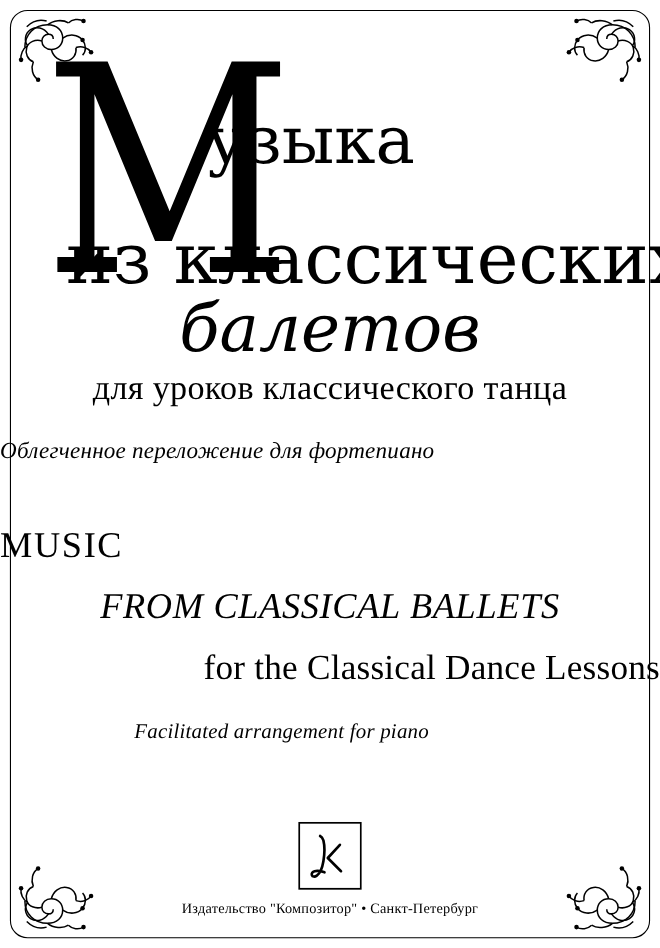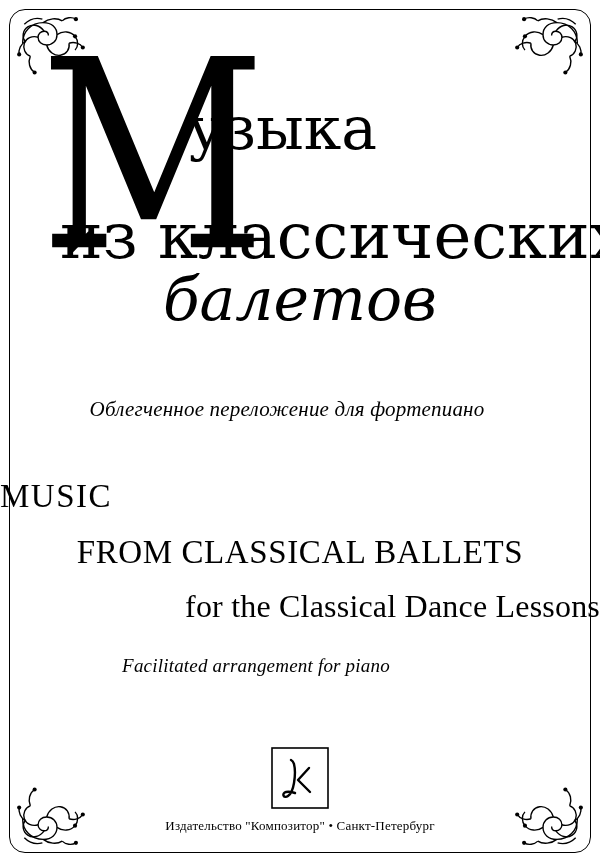--- a/index.html
+++ b/index.html
@@ -110,21 +110,20 @@
     font-family: "Liberation Serif", serif;
     font-size: 31px;
     letter-spacing: 0.3px;
   }
 
   .subtitle2-ru {
     position: absolute;
     left: 0;
     top: 397px;
     width: 574px;
-    text-align: center;
     font-family: "Liberation Serif", serif;
     font-style: italic;
     font-size: 21px;
     letter-spacing: 0.2px;
   }
 
   .title-en-1 {
     position: absolute;
     left: 0;
     top: 478px;
@@ -134,20 +133,21 @@
     font-size: 33px;
     letter-spacing: 1.5px;
   }
   .title-en-2 {
     position: absolute;
     left: 0;
     top: 534px;
     width: 600px;
     text-align: center;
     font-family: "Liberation Serif", serif;
+    font-style: italic;
     font-size: 33px;
     letter-spacing: 0.6px;
   }
   .title-en-3 {
     position: absolute;
     left: 0;
     top: 588px;
     width: 600px;
     text-align: right;
     font-family: "Liberation Serif", serif;
@@ -280,20 +280,21 @@
 
   <div class="title-block">
     <div class="title-ru-main">
       <span class="cap">М</span>
       <span class="rest">узыка</span>
     </div>
     <div class="title-ru-line2">из классических</div>
     <div class="title-ru-line3">балетов</div>
   </div>
 
+  <div class="subtitle-ru">для уроков классического танца</div>
   <div class="subtitle2-ru">Облегченное переложение для фортепиано</div>
 
   <div class="title-en-1">MUSIC</div>
   <div class="title-en-2">FROM CLASSICAL BALLETS</div>
   <div class="title-en-3">for the Classical Dance Lessons</div>
   <div class="title-en-4">Facilitated arrangement for piano</div>
 
   <div class="logo">
     <svg viewBox="0 0 58 62" width="58" height="62">
       <rect x="1" y="1" width="56" height="60" fill="none" stroke="#000" stroke-width="1.6"></rect>

